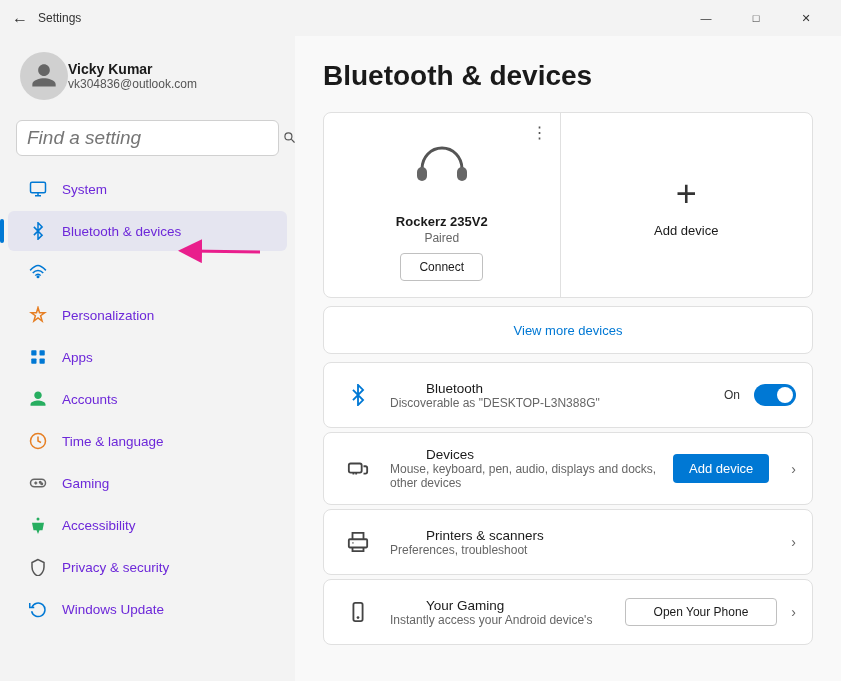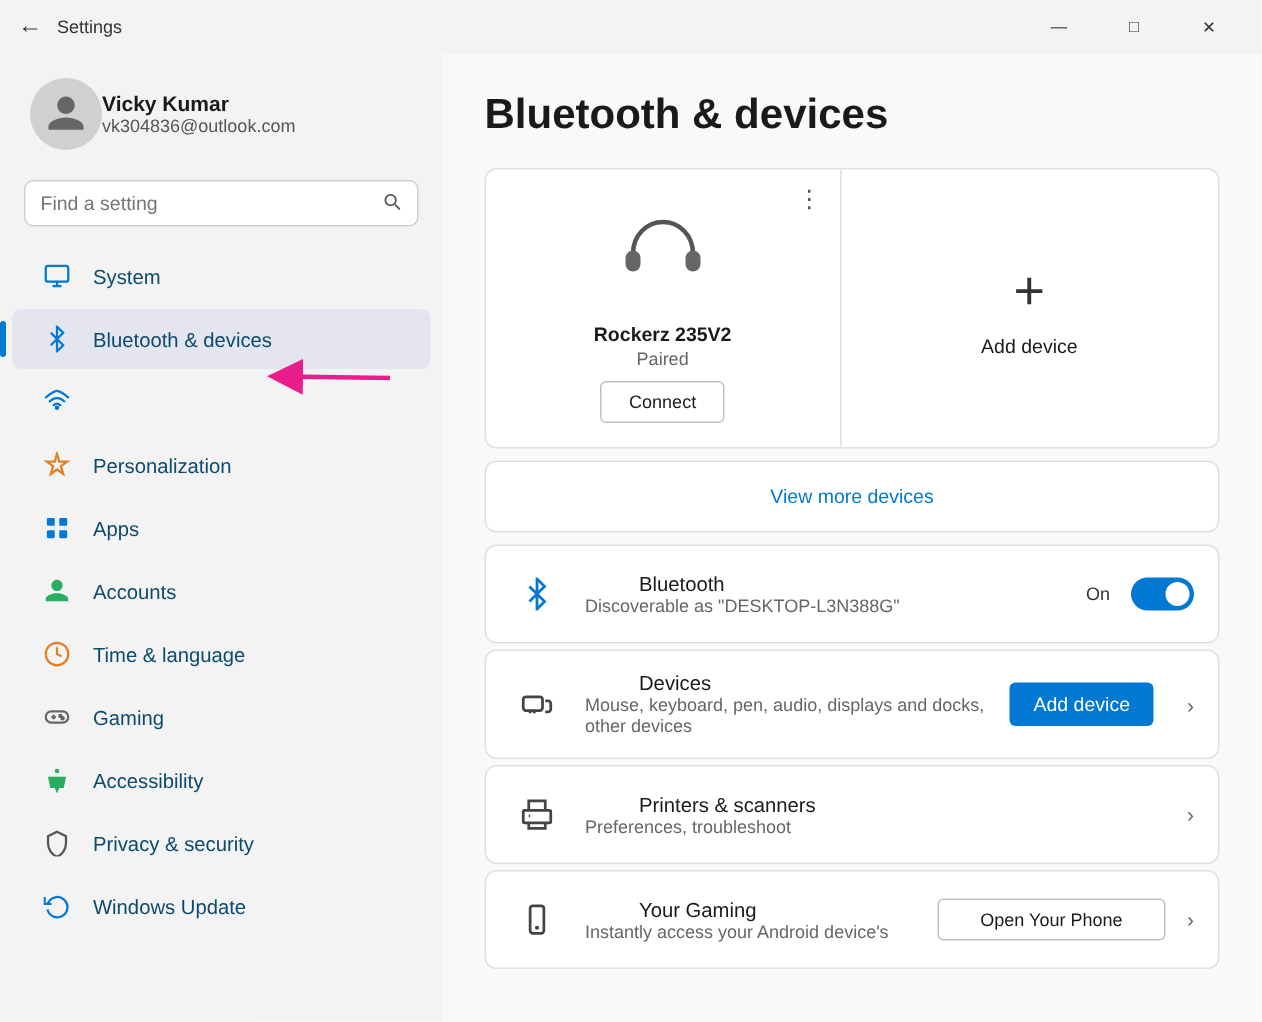--- a/index.html
+++ b/index.html
@@ -98,40 +98,41 @@
       background: white;
       border: 1px solid #d0d0d0;
       border-radius: 6px;
       padding: 6px 10px;
       gap: 8px;
     }
     .search-input {
       border: none;
       outline: none;
       flex: 1;
-      font-size: 13px;
+      font-size: 19px;
       background: transparent;
       color: #6d28d9;
+      font-style: italic;
     }
     .search-icon-svg {
       color: #555;
       font-size: 14px;
     }
 
     
     .nav-item {
       display: flex;
       align-items: center;
       gap: 14px;
       padding: 10px 20px;
       cursor: pointer;
       border-radius: 6px;
       margin: 1px 8px;
       font-size: 13.5px;
-      color: #0c4a6e;
+      color: #6d28d9;
       position: relative;
     }
     .nav-item.active {
       background: #e5e5f0;
     }
     .nav-item.active::before {
       content: '';
       position: absolute;
       left: -8px;
       top: 50%;

